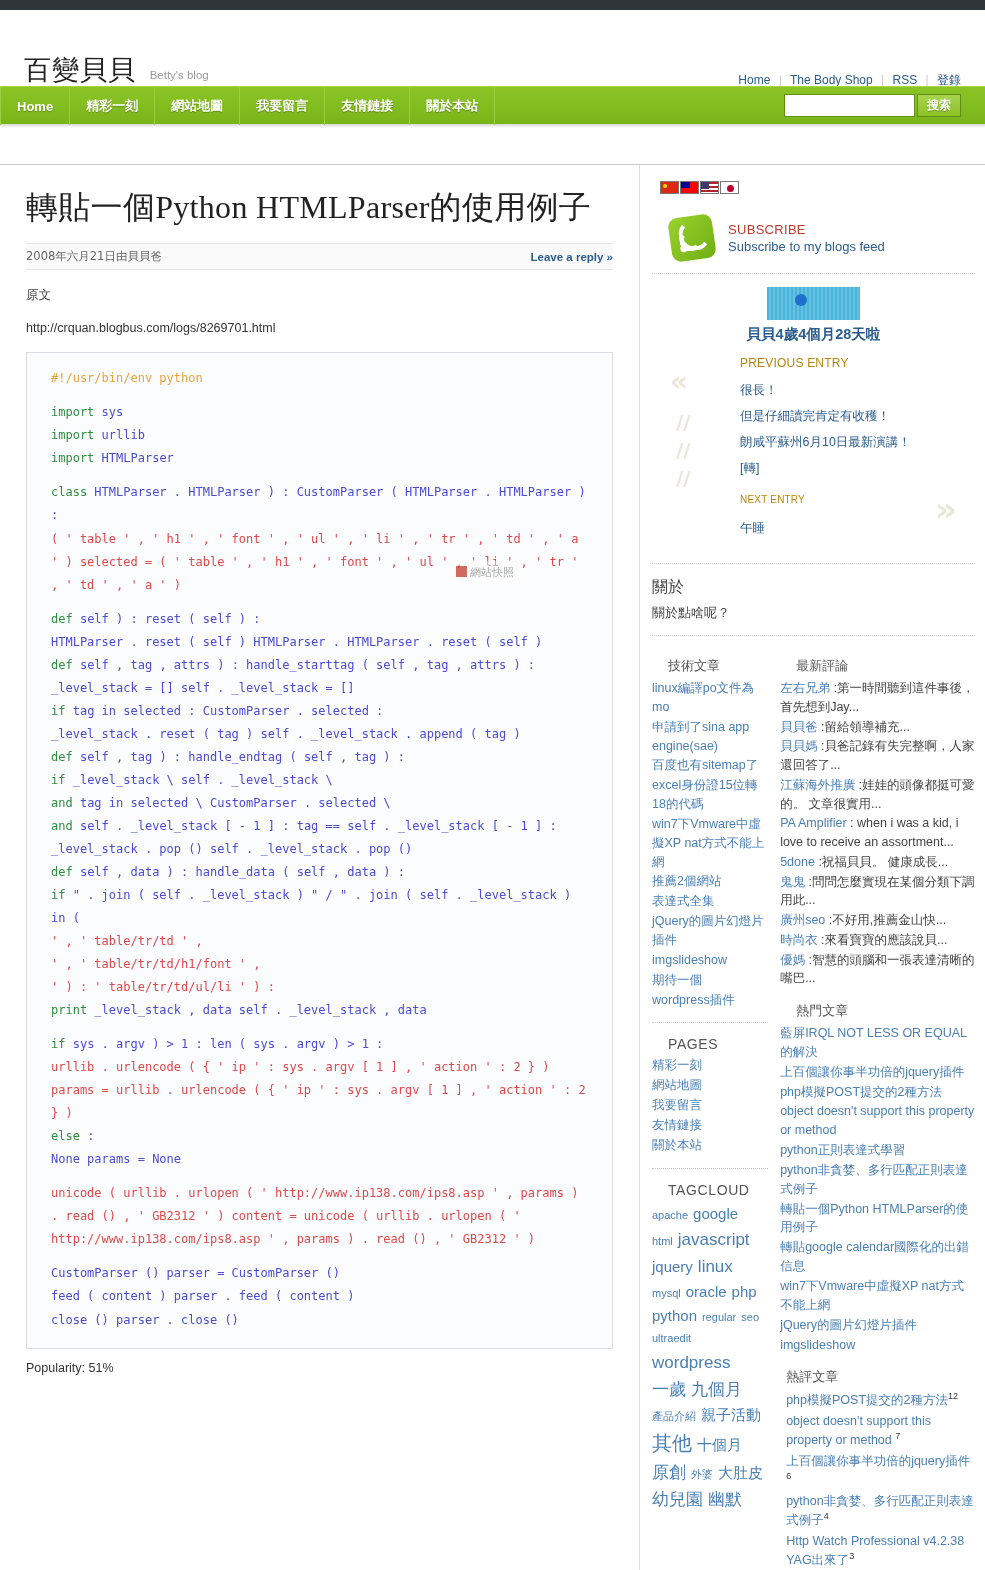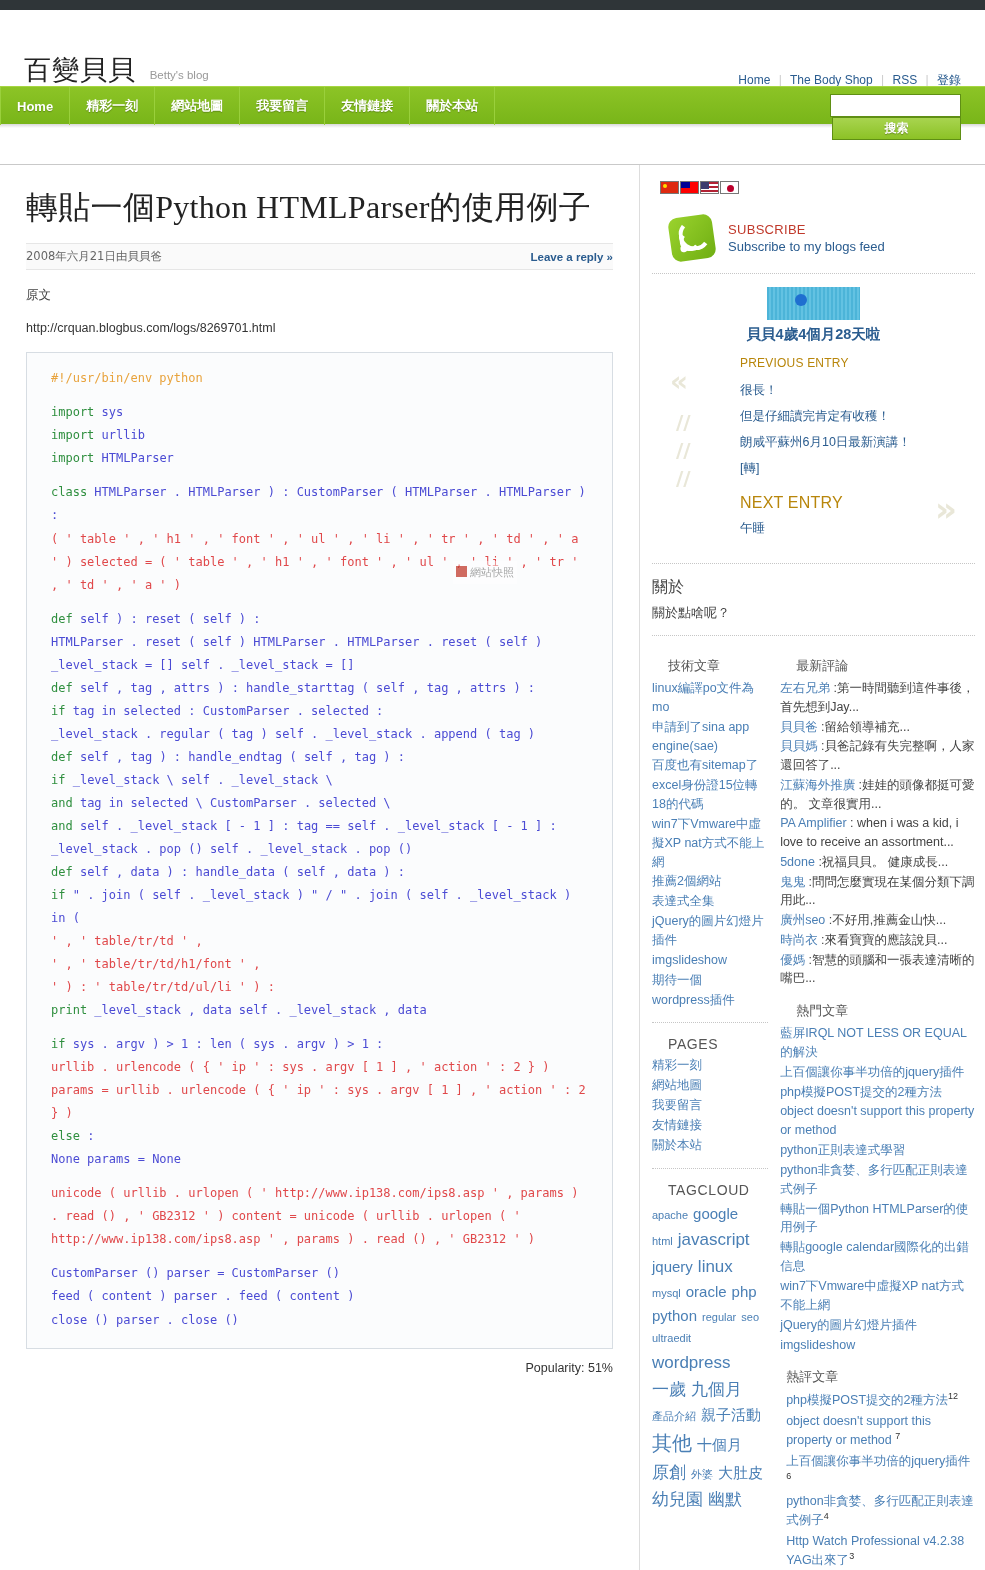--- a/index.html
+++ b/index.html
@@ -50,21 +50,21 @@
   #nav-menu li a {
     display:flex; align-items:center; padding: 0 16px; height: 38px;
     color:#ffffff; font-size: 13px; font-weight:bold;
     border-right: 1px solid #9ad03c;
     text-shadow: 0 1px 1px rgba(0,0,0,.25);
   }
   #nav-menu li:first-child a { border-left: 1px solid #9ad03c; }
   #nav-menu li a.zh { font-family: "DejaVu Sans", sans-serif; }
   #search-wrap {
     position:absolute; right: 24px; top: 7px;
-    display:flex; align-items:stretch;flex-direction:column;
+    display:flex; align-items:stretch;
   }
   #search-input {
     width: 131px; height: 23px; border: 1px solid #5f8f14;
     background:#fff; padding: 0 4px; font-size: 12px; outline:none;
   }
   #search-button {
     height: 23px; padding: 0 9px; margin-left: 2px;
     border: 1px solid #5f8f14;
     background: linear-gradient(to bottom,#a8d44f,#8cc226);
     color:#fff; font-size: 12px; font-family:"DejaVu Sans",sans-serif;
@@ -110,21 +110,21 @@
   .c-id  { color:#4b4bd4; }
   .c-str { color:#e0484a; }
   .c-pl  { color:#4b4bd4; }
   #watermark {
     position:absolute; right: 95px; top: 208px;
     font-size: 11px; color:#8a8a8a; opacity:.75;
     font-family:"DejaVu Sans",sans-serif;
     background: rgba(255,255,255,.55); padding: 1px 3px;
   }
   #watermark .wm-sq { display:inline-block; width:11px; height:11px; background:#c23b2e; margin-right:3px; vertical-align:-1px; }
-  #popularity { font-size: 12.5px; color:#333; margin: 10px 0 0 0; text-align: right; }
+  #popularity { font-size: 12.5px; color:#333; margin: 10px 0 0 0; }
 
   
   .sb-dotted { border-top: 1px dotted #c6c6c6; margin: 13px 0; }
   #flags { display:flex; gap:1px; margin: 2px 0 0 8px; }
   .flag { width: 19px; height: 13px; border:1px solid #777; display:block; }
   .flag-cn { background:#de2910; position:relative; }
   .flag-cn:after{content:"";position:absolute;left:2px;top:2px;width:4px;height:4px;background:#ffde00;border-radius:50%;}
   .flag-tw { background:#fe0000; position:relative; }
   .flag-tw:after{content:"";position:absolute;left:0;top:0;width:9px;height:6px;background:#000095;}
   .flag-us { background:#fff; position:relative; overflow:hidden; }
@@ -158,21 +158,21 @@
     border-radius:50%; background:#1f6fd0; }
   #age-text { font-weight:bold; color:#2a5c8f; font-size: 14.5px; margin-top: 5px;
     font-family:Liberation Sans, sans-serif; }
 
   #entries { position:relative; padding: 6px 0 4px 0; }
   .chev { position:absolute; color:#e9e7d8; font-size: 28px; line-height:1;
     font-family:"DejaVu Sans",sans-serif; font-weight:bold; }
   .entry-row { display:flex; margin-left: 88px; min-height: 26px; }
   .entry-head { color:#b8860b; font-size: 12px; letter-spacing:.2px; }
   .entry-link { color:#2a5c8f; font-size: 12.5px; }
-  .entry-next-head { color:#b8860b; font-size: 16px; letter-spacing:.2px; }
+  .entry-next-head { color:#b8860b; font-size: 10px; letter-spacing:.2px; }
 
   .sb-heading {
     font-family:"Liberation Serif","DejaVu Serif",serif;
     font-size: 16px; color:#444; margin: 4px 0 6px 0;
   }
   .sb-sub { font-size: 13px; color:#444; }
 
   #cols { display:flex; gap: 12px; }
   #col-left { width: 118px; }
   #col-right { width: 198px; }
@@ -263,24 +263,24 @@
           <div class="blank"></div>
           <div class="ln"><span class="c-kw">import</span><span class="c-id"> sys</span></div>
           <div class="ln"><span class="c-kw">import</span><span class="c-id"> urllib</span></div>
           <div class="ln"><span class="c-kw">import</span><span class="c-id"> HTMLParser</span></div>
           <div class="blank"></div>
           <div class="ln"><span class="c-kw">class</span><span class="c-id"> HTMLParser . HTMLParser ) : CustomParser ( HTMLParser . HTMLParser ) :</span></div>
           <div class="ln"><span class="c-str">( ' table ' , ' h1 ' , ' font ' , ' ul ' , ' li ' , ' tr ' , ' td ' , ' a ' ) selected = ( ' table ' , ' h1 ' , ' font ' , ' ul ' , ' li ' , ' tr ' , ' td ' , ' a ' )</span></div>
           <div class="blank"></div>
           <div class="ln"><span class="c-kw">def</span><span class="c-id"> self ) : reset ( self ) :</span></div>
           <div class="ln"><span class="c-pl">HTMLParser . reset ( self ) HTMLParser . HTMLParser . reset ( self )</span></div>
+          <div class="ln"><span class="c-kw">def</span><span class="c-id"> self , tag , attrs ) : handle_starttag ( self , tag , attrs ) :</span></div>
           <div class="ln"><span class="c-pl">_level_stack = [] self . _level_stack = []</span></div>
-          <div class="ln"><span class="c-kw">def</span><span class="c-id"> self , tag , attrs ) : handle_starttag ( self , tag , attrs ) :</span></div>
           <div class="ln"><span class="c-kw">if</span><span class="c-id"> tag in selected : CustomParser . selected :</span></div>
-          <div class="ln"><span class="c-pl">_level_stack . regular ( tag ) self . _level_stack . append ( tag )</span></div>
+          <div class="ln"><span class="c-pl">_level_stack . reset ( tag ) self . _level_stack . append ( tag )</span></div>
           <div class="ln"><span class="c-kw">def</span><span class="c-id"> self , tag ) : handle_endtag ( self , tag ) :</span></div>
           <div class="ln"><span class="c-kw">if</span><span class="c-id"> _level_stack \ self . _level_stack \</span></div>
           <div class="ln"><span class="c-kw">and</span><span class="c-id"> tag in selected \ CustomParser . selected \</span></div>
           <div class="ln"><span class="c-kw">and</span><span class="c-id"> self . _level_stack [ - 1 ] : tag == self . _level_stack [ - 1 ] :</span></div>
           <div class="ln"><span class="c-pl">_level_stack . pop () self . _level_stack . pop ()</span></div>
           <div class="ln"><span class="c-kw">def</span><span class="c-id"> self , data ) : handle_data ( self , data ) :</span></div>
           <div class="ln"><span class="c-kw">if</span><span class="c-id"> " . join ( self . _level_stack ) " / " . join ( self . _level_stack ) in (</span></div>
           <div class="ln"><span class="c-str">' , ' table/tr/td ' ,</span></div>
           <div class="ln"><span class="c-str">' , ' table/tr/td/h1/font ' ,</span></div>
           <div class="ln"><span class="c-str">' ) : ' table/tr/td/ul/li ' ) :</span></div>

